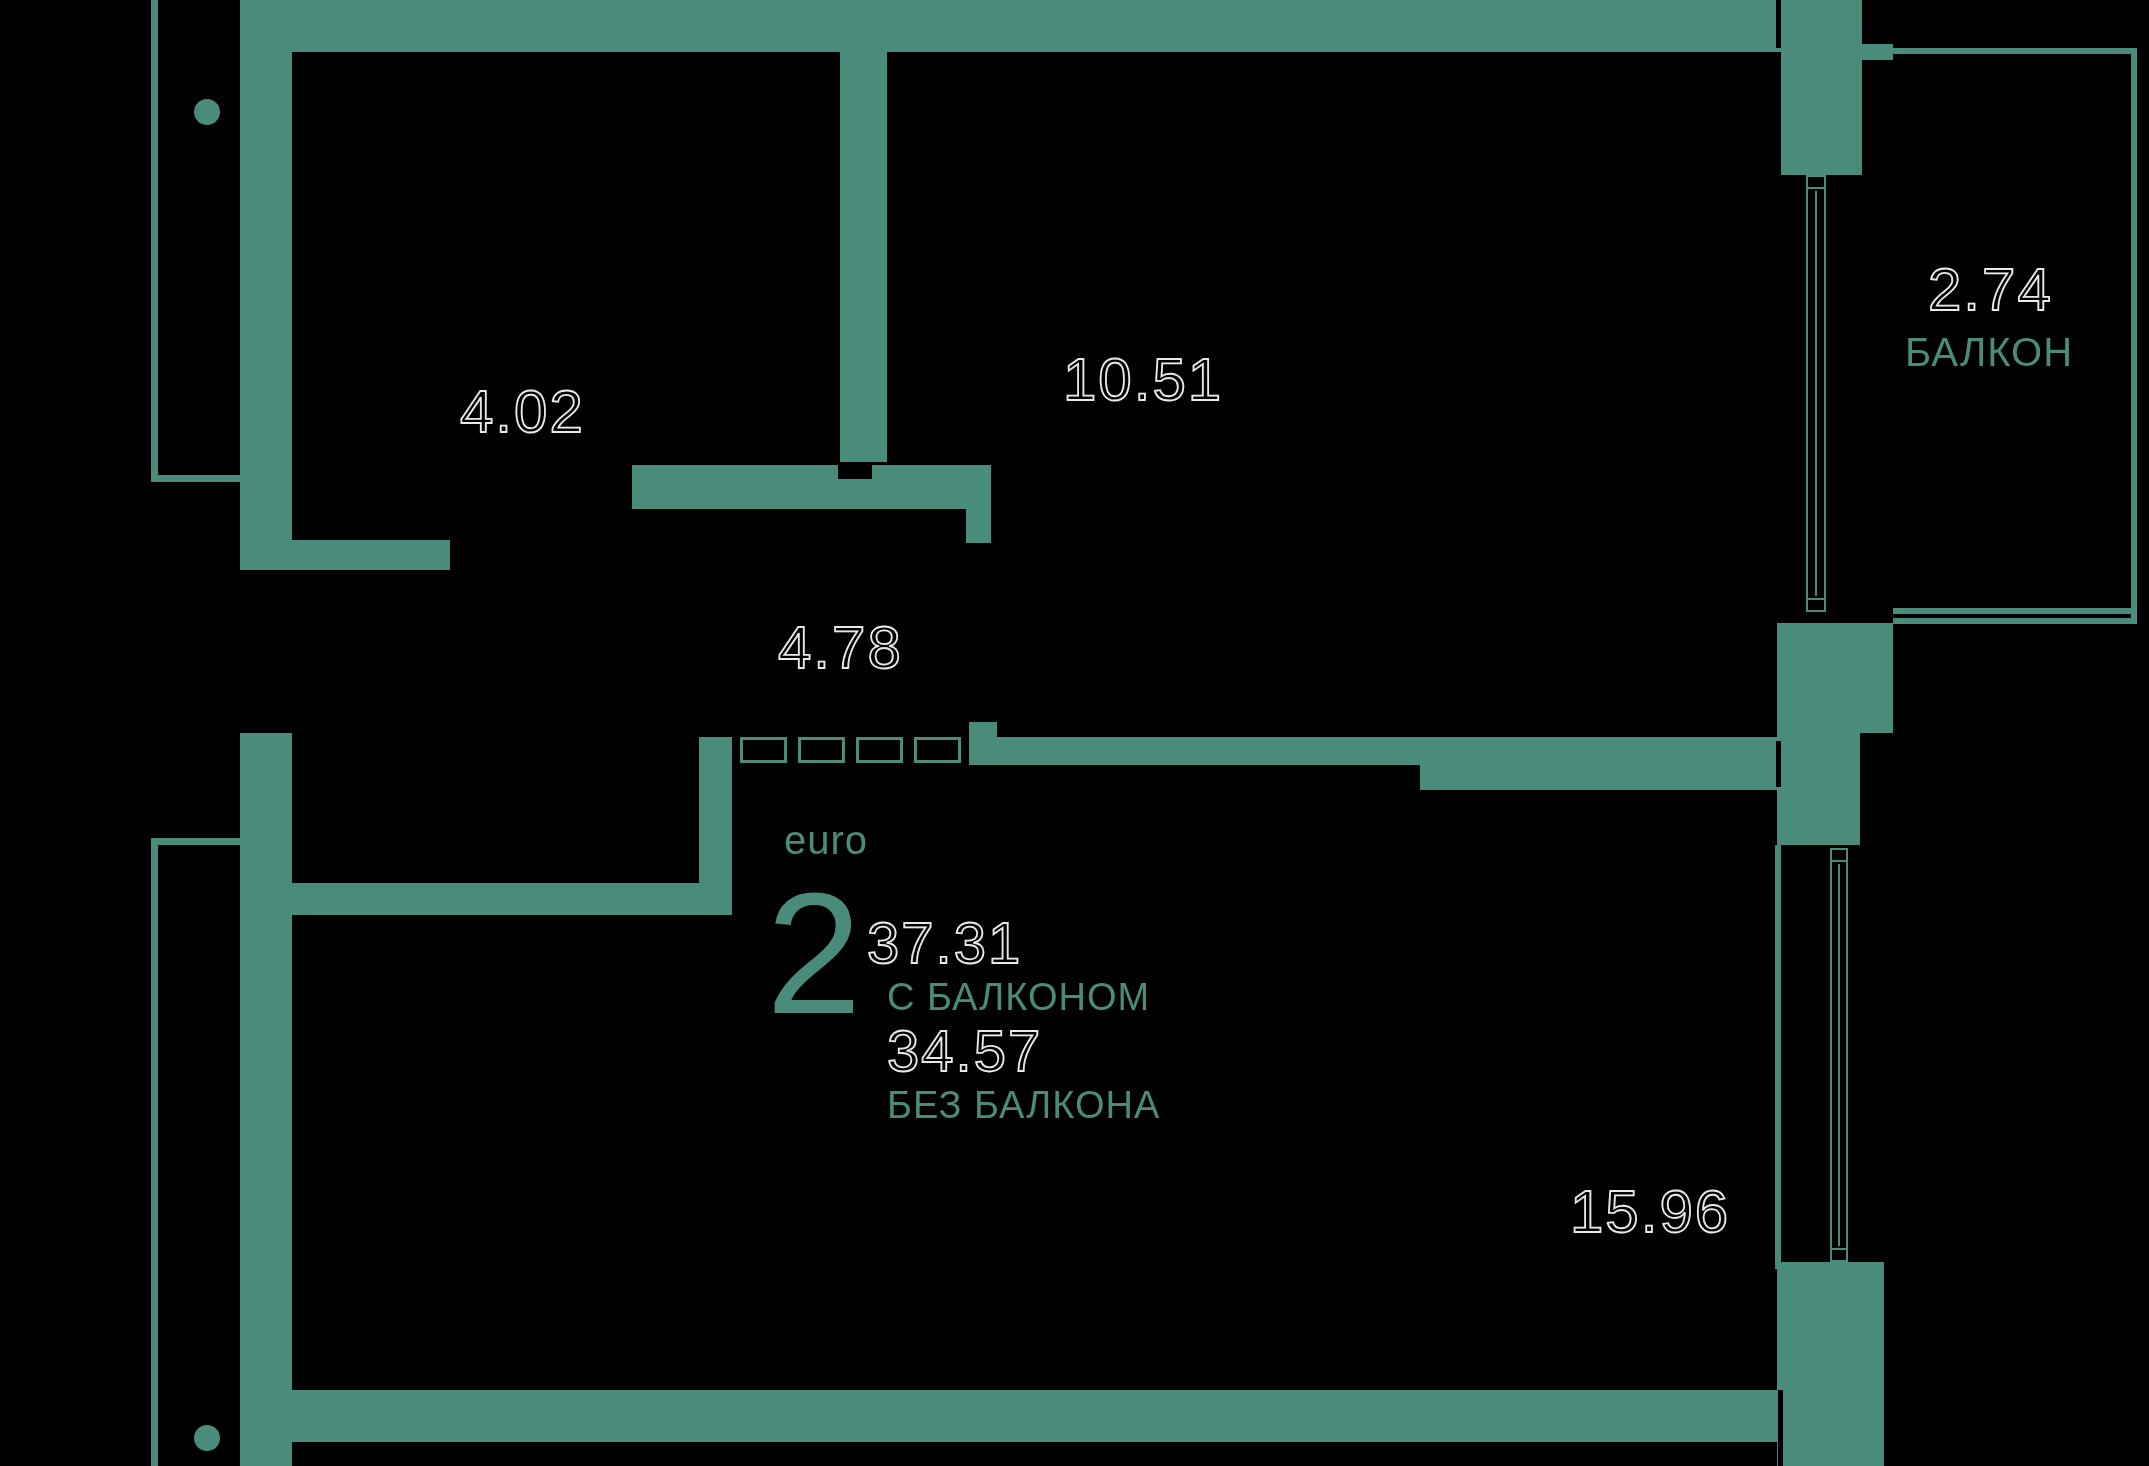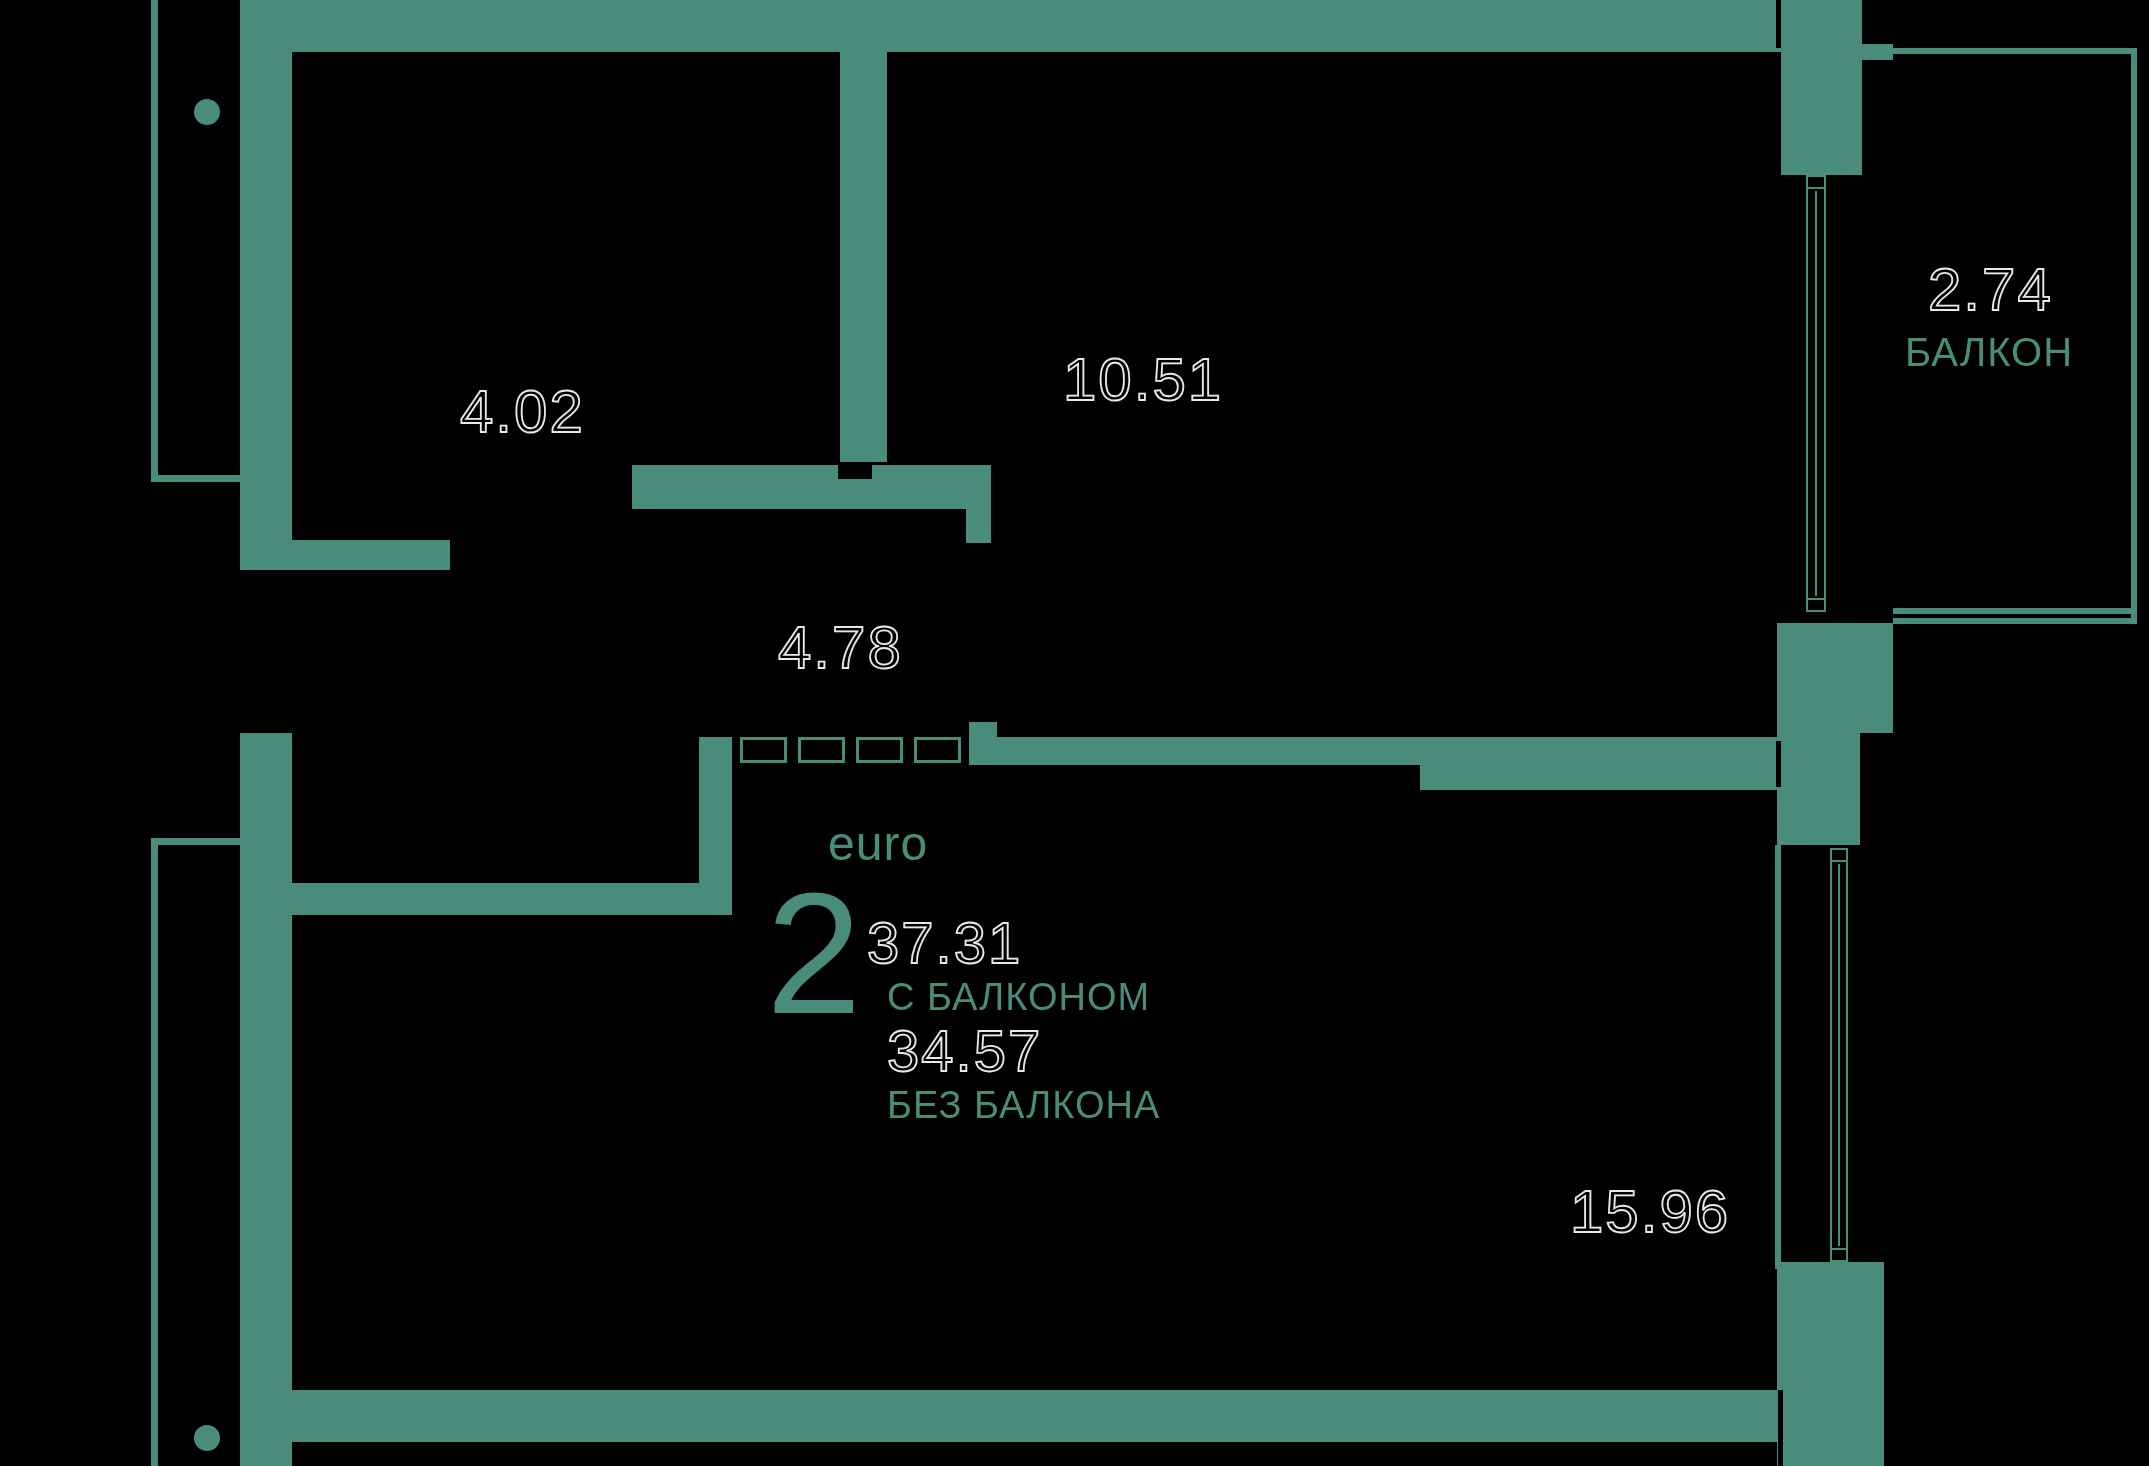--- a/index.html
+++ b/index.html
@@ -29,21 +29,21 @@
     position:absolute;white-space:nowrap;line-height:1;
     color:transparent;-webkit-text-stroke:1.8px var(--numline);
     letter-spacing:2px;font-weight:400;text-align:center;
   }
   .tealtxt{
     position:absolute;white-space:nowrap;line-height:1;
     color:var(--wall);letter-spacing:1px;font-weight:400;
   }
   .f60{font-size:60px;}
   .f58{font-size:58px;}
-  .f48{font-size:48px;margin-left:44px;}
+  .f48{font-size:40px;}
   .f40{font-size:40px;}
   .f38{font-size:38px;}
   .big2{font-size:172px;line-height:0.88;letter-spacing:0;}
 </style>
 </head>
 <body>
 
 <div id="plan">
 
   <div class="wall" style="left:240px;top:0;width:1622px;height:52px;"></div>

